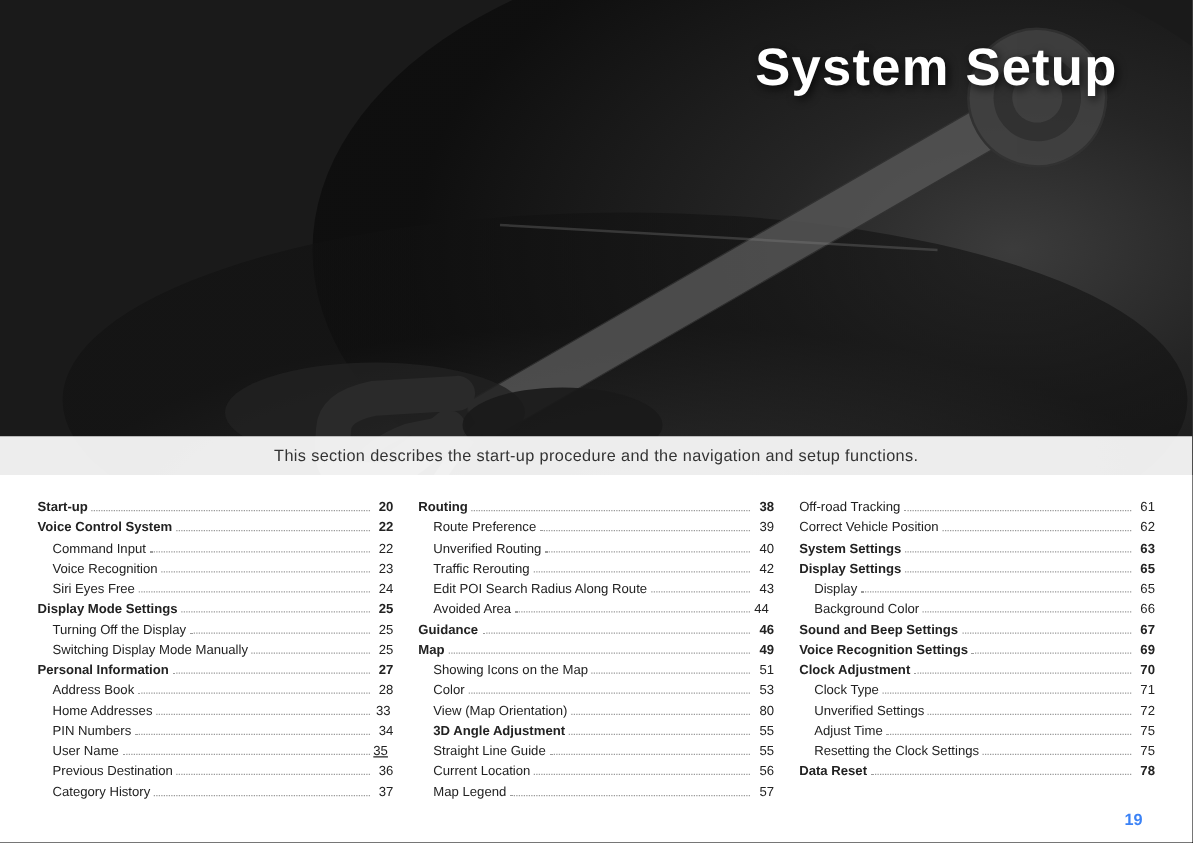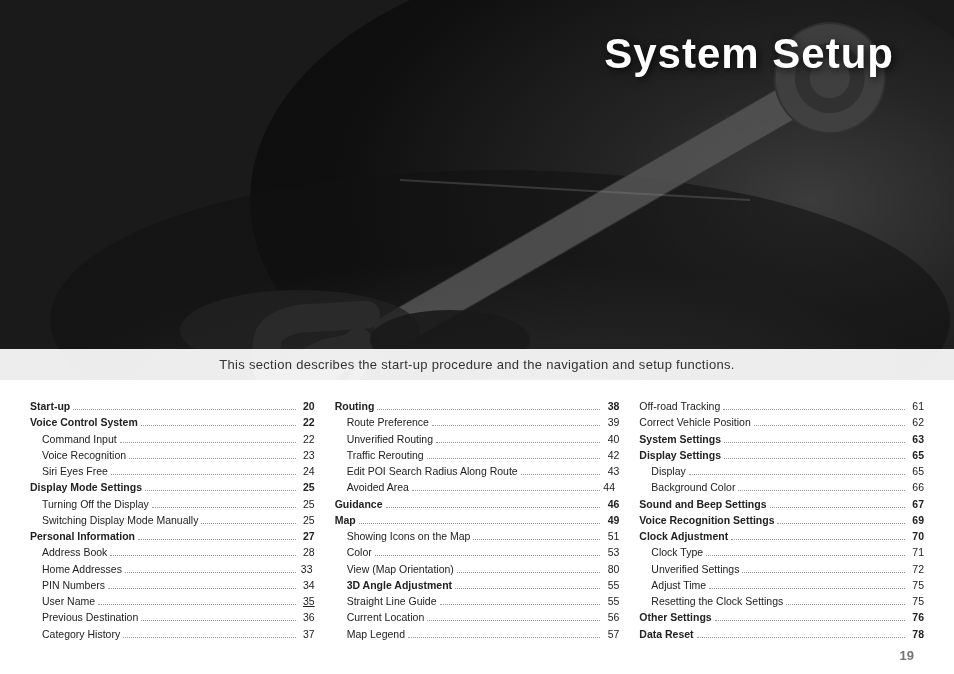--- a/index.html
+++ b/index.html
@@ -62,21 +62,21 @@
       gap: 0 20px;
       font-size: 10.5px;
       color: #222;
       line-height: 1.55;
     }
 
     .page-number-bottom {
       text-align: right;
       font-size: 13px;
       font-weight: bold;
-      color: #737373;
+      color: #3b82f6;
       margin-top: 6px;
       padding-right: 10px;
     }
 
     
     .hero-bg {
       position: absolute;
       width: 100%;
       height: 100%;
       top: 0;
@@ -195,21 +195,21 @@
             <span style="font-weight: normal; white-space: nowrap; min-width: 16px; text-align: center;">33</span>
           </div>
           <div style="display: flex; align-items: baseline; justify-content: space-between; padding-left: 12px; font-size: 10.5px; line-height: 1.55;">
             <span style="font-weight: normal; white-space: nowrap; flex-shrink: 0;">PIN Numbers</span>
             <span style="flex: 1 1 0%; border-bottom: 1px dotted rgb(153, 153, 153); margin: 0px 3px 2px; min-width: 8px;"></span>
             <span style="font-weight: normal; white-space: nowrap; min-width: 16px; text-align: right;">34</span>
           </div>
           <div style="display: flex; align-items: baseline; justify-content: space-between; padding-left: 12px; font-size: 10.5px; line-height: 1.55;">
             <span style="font-weight: normal; white-space: nowrap; flex-shrink: 0;">User Name</span>
             <span style="flex: 1 1 0%; border-bottom: 1px dotted rgb(153, 153, 153); margin: 0px 3px 2px; min-width: 8px;"></span>
-            <span style="font-weight: normal; white-space: nowrap; min-width: 16px; text-align: right; text-decoration: underline;">35</span>
+            <span style="font-weight: normal; white-space: nowrap; min-width: 16px; text-align: left; text-decoration: underline;">35</span>
           </div>
           <div style="display: flex; align-items: baseline; justify-content: space-between; padding-left: 12px; font-size: 10.5px; line-height: 1.55;">
             <span style="font-weight: normal; white-space: nowrap; flex-shrink: 0;">Previous Destination</span>
             <span style="flex: 1 1 0%; border-bottom: 1px dotted rgb(153, 153, 153); margin: 0px 3px 2px; min-width: 8px;"></span>
             <span style="font-weight: normal; white-space: nowrap; min-width: 16px; text-align: right;">36</span>
           </div>
           <div style="display: flex; align-items: baseline; justify-content: space-between; padding-left: 12px; font-size: 10.5px; line-height: 1.55;">
             <span style="font-weight: normal; white-space: nowrap; flex-shrink: 0;">Category History</span>
             <span style="flex: 1 1 0%; border-bottom: 1px dotted rgb(153, 153, 153); margin: 0px 3px 2px; min-width: 8px;"></span>
             <span style="font-weight: normal; white-space: nowrap; min-width: 16px; text-align: right;">37</span>
@@ -350,25 +350,20 @@
           </div>
           <div style="display: flex; align-items: baseline; justify-content: space-between; padding-left: 12px; font-size: 10.5px; line-height: 1.55;">
             <span style="font-weight: normal; white-space: nowrap; flex-shrink: 0;">Adjust Time</span>
             <span style="flex: 1 1 0%; border-bottom: 1px dotted rgb(153, 153, 153); margin: 0px 3px 2px; min-width: 8px;"></span>
             <span style="font-weight: normal; white-space: nowrap; min-width: 16px; text-align: right;">75</span>
           </div>
           <div style="display: flex; align-items: baseline; justify-content: space-between; padding-left: 12px; font-size: 10.5px; line-height: 1.55;">
             <span style="font-weight: normal; white-space: nowrap; flex-shrink: 0;">Resetting the Clock Settings</span>
             <span style="flex: 1 1 0%; border-bottom: 1px dotted rgb(153, 153, 153); margin: 0px 3px 2px; min-width: 8px;"></span>
             <span style="font-weight: normal; white-space: nowrap; min-width: 16px; text-align: right;">75</span>
-          </div>
-          <div style="display: flex; align-items: baseline; justify-content: space-between; padding-left: 0px; font-size: 10.5px; line-height: 1.55;">
-            <span style="font-weight: bold; white-space: nowrap; flex-shrink: 0;">Other Settings</span>
-            <span style="flex: 1 1 0%; border-bottom: 1px dotted rgb(153, 153, 153); margin: 0px 3px 2px; min-width: 8px;"></span>
-            <span style="font-weight: bold; white-space: nowrap; min-width: 16px; text-align: right;">76</span>
           </div>
           <div style="display: flex; align-items: baseline; justify-content: space-between; padding-left: 0px; font-size: 10.5px; line-height: 1.55;">
             <span style="font-weight: bold; white-space: nowrap; flex-shrink: 0;">Data Reset</span>
             <span style="flex: 1 1 0%; border-bottom: 1px dotted rgb(153, 153, 153); margin: 0px 3px 2px; min-width: 8px;"></span>
             <span style="font-weight: bold; white-space: nowrap; min-width: 16px; text-align: right;">78</span>
           </div>
         </div>
       </div>
     <div class="page-number-bottom">19</div>
   </div>

